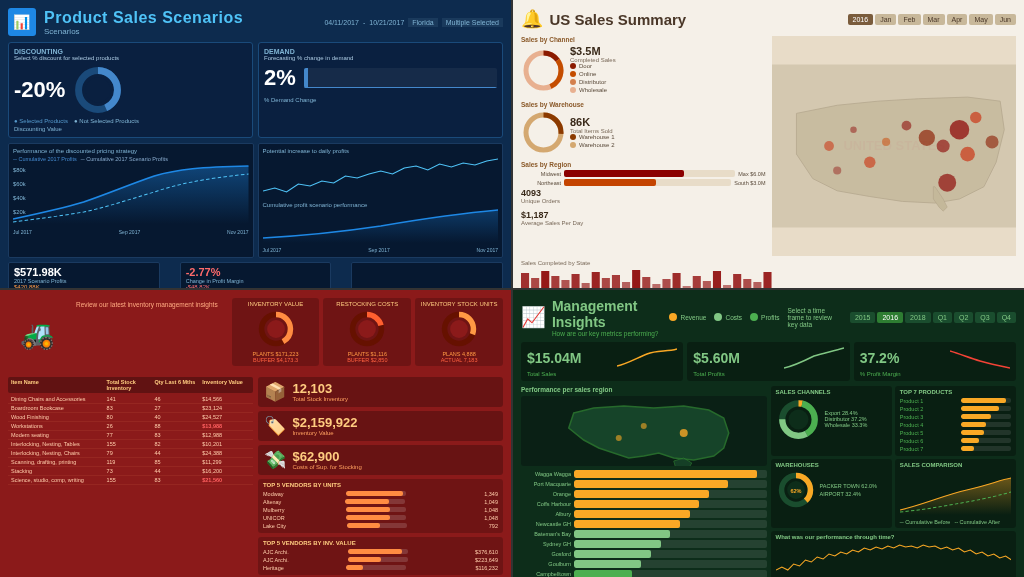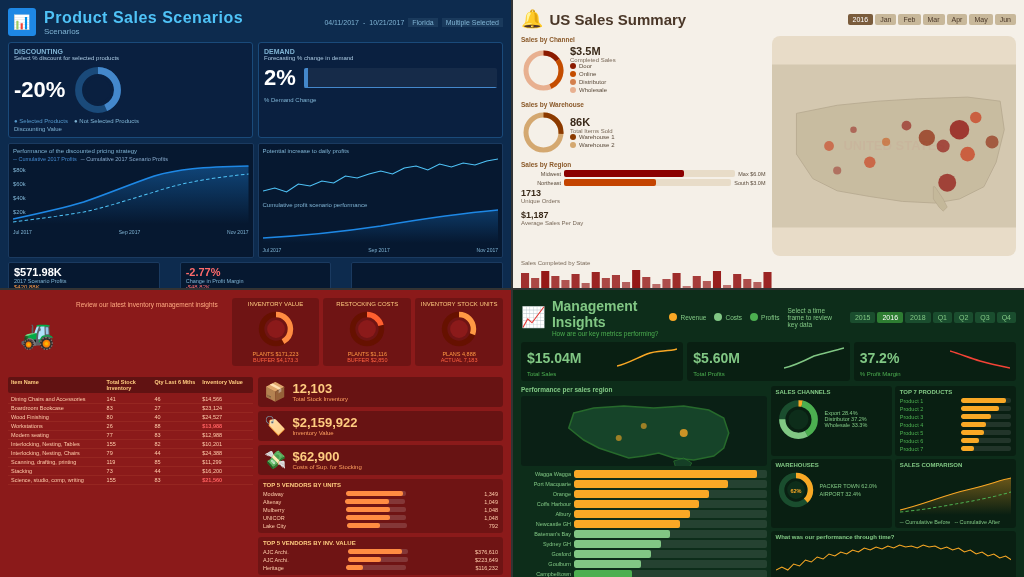--- a/index.html
+++ b/index.html
@@ -138,21 +138,21 @@
     .legend-dot {
       width: 6px;
       height: 6px;
       border-radius: 50%;
       flex-shrink: 0;
     }
 
     .q2-map-container {
       position: relative;
       background: #e8dcc8;
-      border-radius: 8px;
+      border-radius: 0;
       overflow: hidden;
       height: 220px;
     }
 
     
     .q3 {
       background: #8B1a1a;
       padding: 8px;
       overflow: hidden;
     }
@@ -741,21 +741,21 @@
               </div>
               <div style="display:flex; align-items:center; gap:3px;">
                 <span style="min-width:40px; text-align:right;">Northeast</span>
                 <div style="flex:1; height:7px; background:#e8dcc8; border-radius:2px;">
                     <div style="width:55%; height:100%; background:#c44400; border-radius:2px;"></div>
                   </div>
                 <span>South $3.0M</span>
               </div>
             </div>
           </div>
-          <div style="font-size:9px; font-weight:700; color:#3a2a1a; margin-top:2px;">1713</div>
+          <div style="font-size:9px; font-weight:700; color:#3a2a1a; margin-top:2px;">4093</div>
           <div style="font-size:6px; color:#7a6a5a;">Unique Orders</div>
         </div>
 
         <div>
           <div style="font-size:9px; font-weight:700; color:#3a2a1a;">$1,187</div>
           <div style="font-size:6px; color:#7a6a5a;">Average Sales Per Day</div>
         </div>
       </div>
 
       <div class="q2-map-container">

